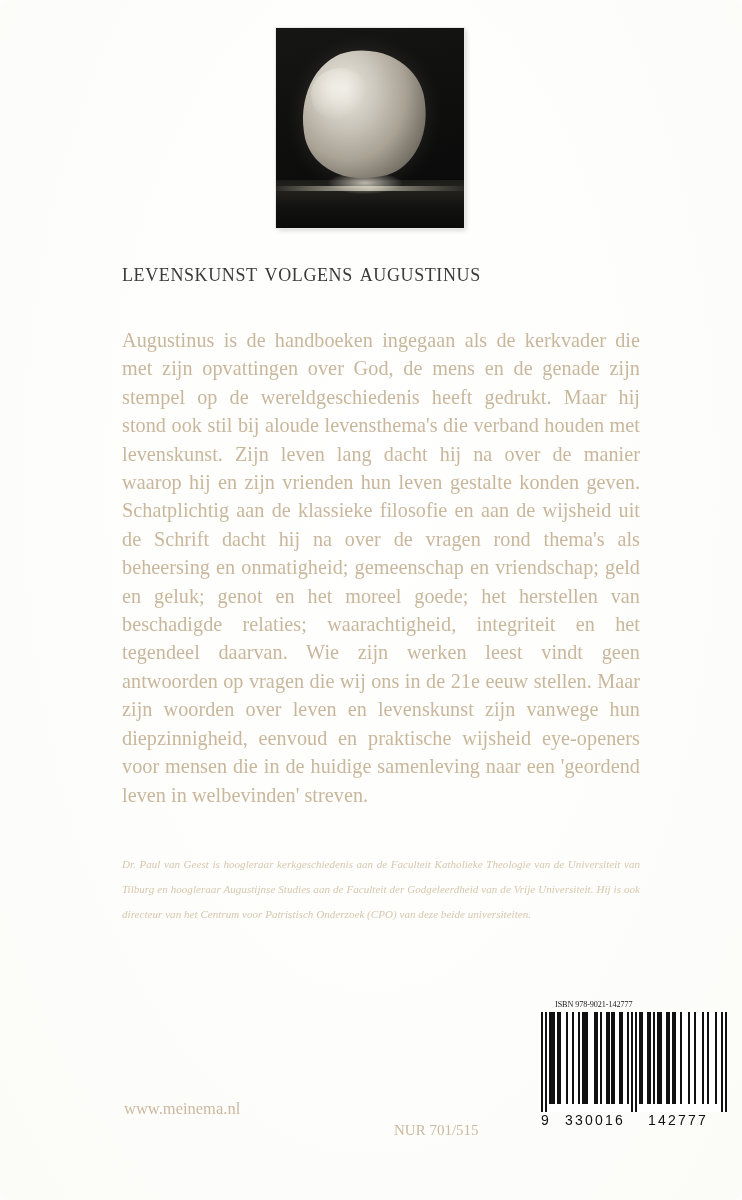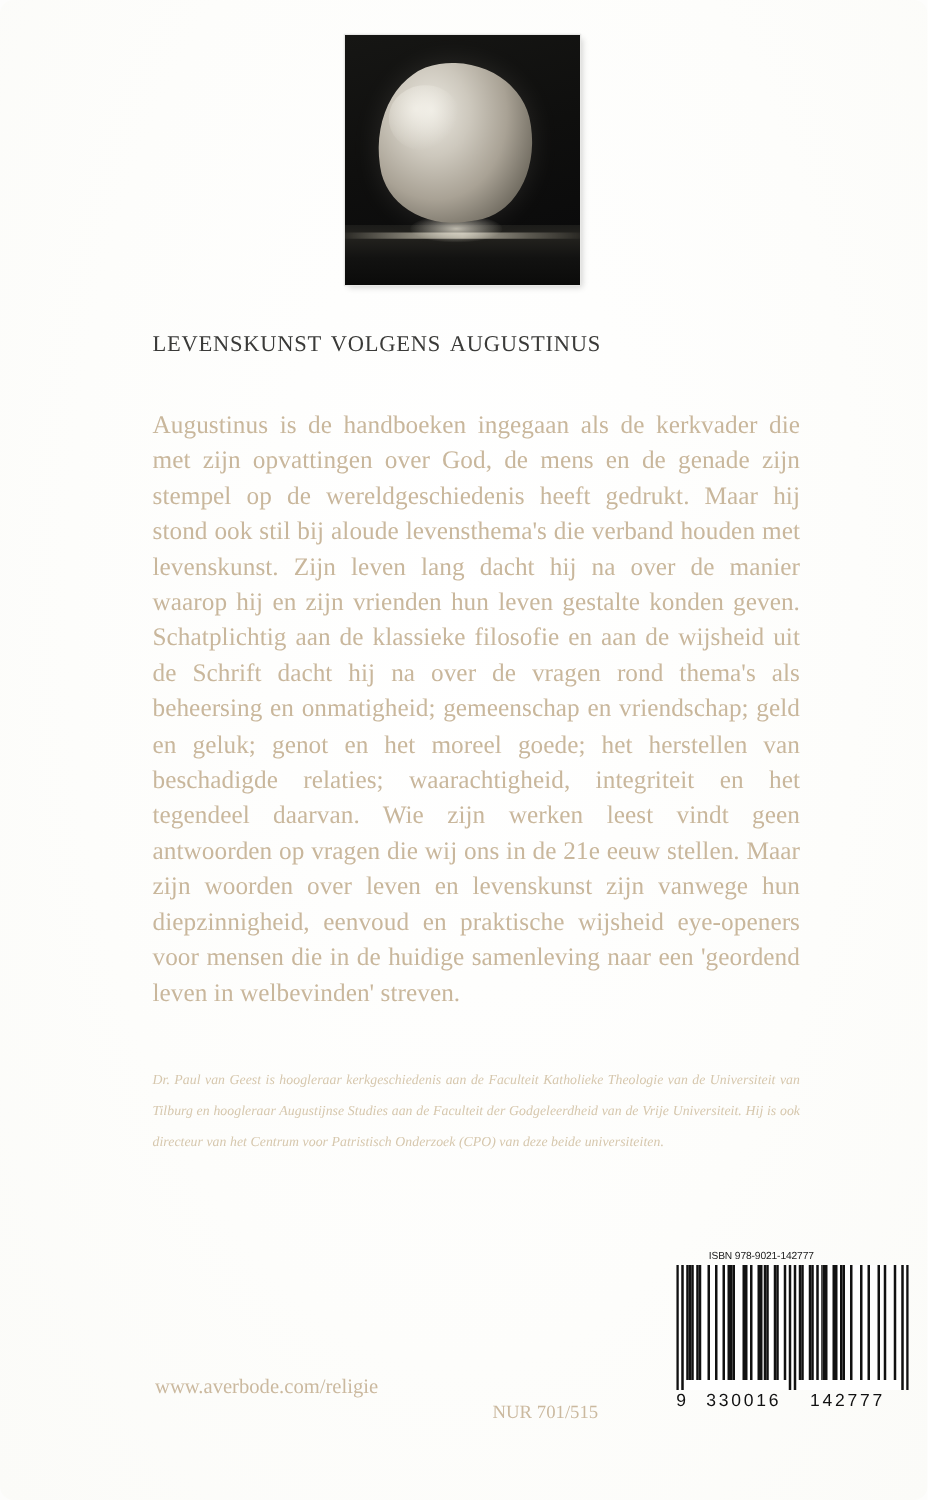--- a/index.html
+++ b/index.html
@@ -153,25 +153,25 @@
   }
 
   
   .barcode-block {
     position: absolute;
     left: 541px;
     top: 1000px;
     width: 186px;
   }
   .isbn-text {
-    font-family: Liberation Sans, sans-serif;
+    font-family: Liberation Serif, serif;
     font-size: 8.2px;
     color: #1a1a1a;
     letter-spacing: -0.1px;
-    margin-left: 16px;
+    margin-left: 4px;
     margin-bottom: 3px;
     white-space: nowrap;
     padding-left: 10px;
   }
   .barcode-bars {
     position: relative;
     height: 100px;
     width: 186px;
     background: #ffffff;
     overflow: hidden;
@@ -219,21 +219,21 @@
     <div class="photo-stone"></div>
   </div>
 
   <div class="title">Levenskunst volgens Augustinus</div>
 
   <div class="blurb">Augustinus is de handboeken ingegaan als de kerkvader die met zijn opvattingen over God, de mens en de genade zijn stempel op de wereldgeschiedenis heeft gedrukt. Maar hij stond ook stil bij aloude levensthema's die verband houden met levenskunst. Zijn leven lang dacht hij na over de manier waarop hij en zijn vrienden hun leven gestalte konden geven. Schatplichtig aan de klassieke filosofie en aan de wijsheid uit de Schrift dacht hij na over de vragen rond thema's als beheersing en onmatigheid; gemeenschap en vriendschap; geld en geluk; genot en het moreel goede; het herstellen van beschadigde relaties; waarachtigheid, integriteit en het tegendeel daarvan. Wie zijn werken leest vindt geen antwoorden op vragen die wij ons in de 21e eeuw stellen. Maar zijn woorden over leven en levenskunst zijn vanwege hun diepzinnigheid, eenvoud en praktische wijsheid eye-openers voor mensen die in de huidige samenleving naar een 'geordend leven in welbevinden' streven.</div>
 
   <div class="bio">Dr. Paul van Geest is hoogleraar kerkgeschiedenis aan de Faculteit Katholieke Theologie van de Universiteit van Tilburg en hoogleraar Augustijnse Studies aan de Faculteit der Godgeleerdheid van de Vrije Universiteit. Hij is ook directeur van het Centrum voor Patristisch Onderzoek (CPO) van deze beide universiteiten.</div>
 
   <div class="urls">
-    <span class="url-line">www.averbode.com/religie</span>
+    <span class="url-line">www.meinema.nl</span>
   </div>
 
   <div class="nur">NUR 701/515</div>
 
   <div class="barcode-block">
     <div class="isbn-text">ISBN 978-9021-142777</div>
     <div class="barcode-bars" id="barcode-bars">
         <div class="bar" style="left: 0px; width: 1.96px; height: 100px;"></div>
         <div class="bar" style="left: 3.92px; width: 1.96px; height: 100px;"></div>
         <div class="bar" style="left: 7.83px; width: 1.96px; height: 92px;"></div>

